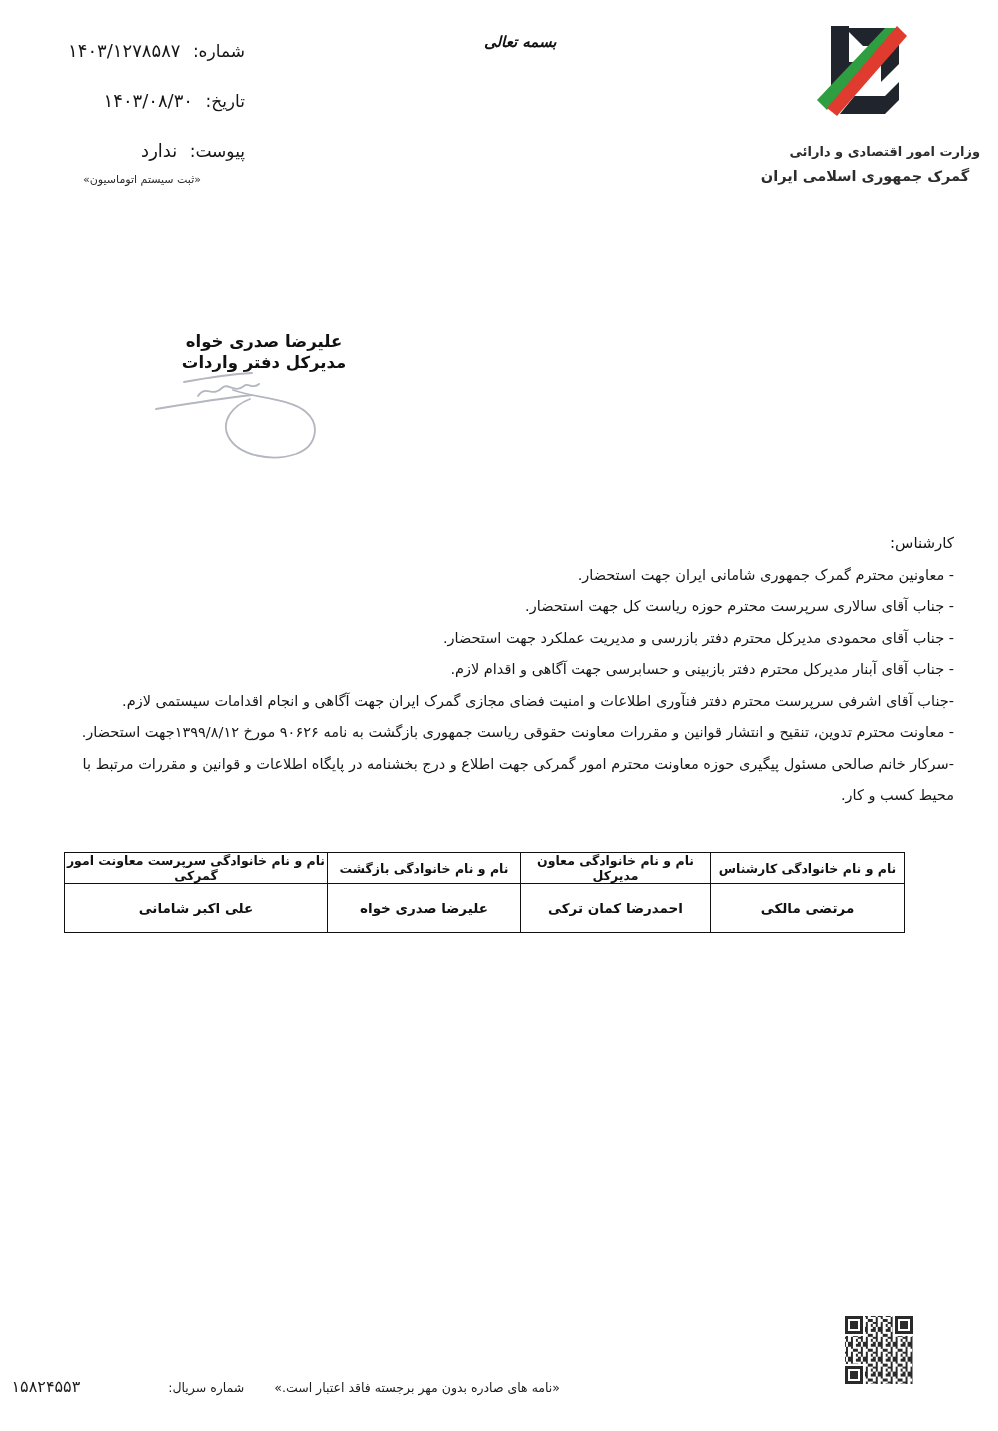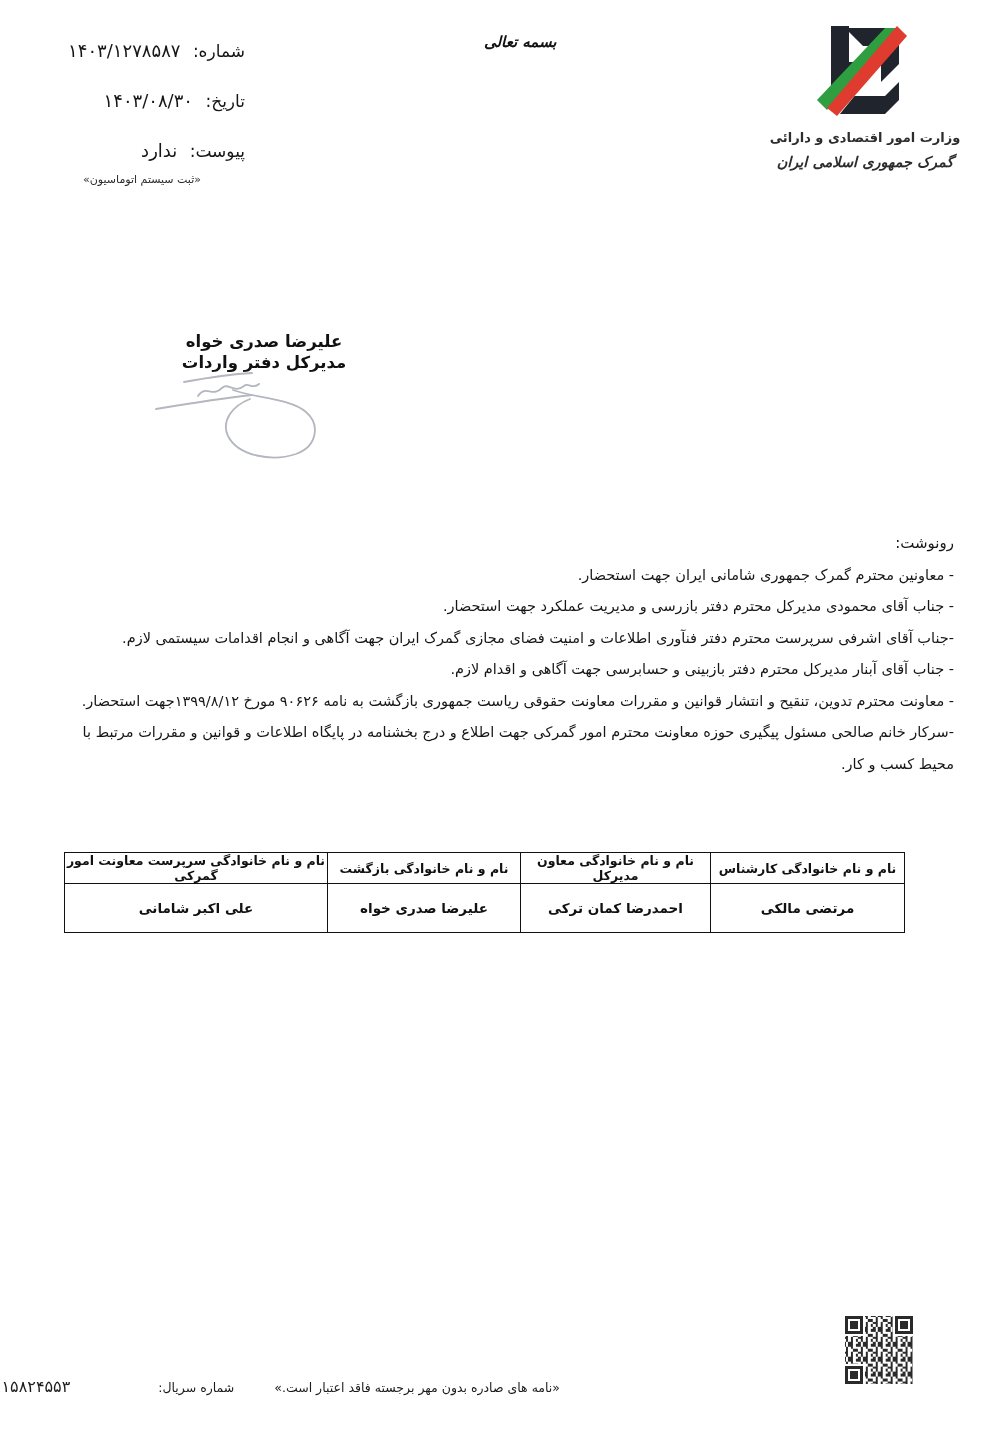--- a/index.html
+++ b/index.html
@@ -14,22 +14,22 @@
     overflow: hidden;
     direction: rtl;
   }
 
   
   .logo-block {
     position: absolute; top: 22px; right: 18px; width: 230px;
     text-align: center;
   }
   .logo-mark { display: inline-block; }
-  .ministry-line1 { font-size: 13px; font-weight: bold; color: #2d2d2d; margin-top: 6px; letter-spacing: 0; }
-  .ministry-line2 { font-size: 14.5px; font-weight: bold; color: #2d2d2d; margin-top: 9px; font-style: italic; }
+  .ministry-line1 { font-size: 13px; font-weight: bold; color: #2d2d2d; margin-top: 20px; letter-spacing: 0; text-align: right; }
+  .ministry-line2 { font-size: 14.5px; font-weight: bold; color: #2d2d2d; margin-top: 9px; }
 
   
   .besmeleh {
     position: absolute; top: 33px; left: 484px;
     font-size: 15px; font-weight: bold; color: #111; font-style: italic;
   }
 
   
   .ref-block {
     position: absolute; top: 40px; left: 33px; width: 212px;
@@ -76,21 +76,21 @@
   .col-sarparast  { width: 263px; border-radius: 12px; }
 
   
   .qr-code { position: absolute; top: 1314px; left: 843px; }
   .footer-line {
     position: absolute; top: 1377px; left: 95px; width: 465px;
     direction: rtl; display: flex; align-items: baseline;
     color: #1b1b1b; white-space: nowrap;
   }
   .footer-note   { font-size: 12.5px; }
-  .footer-serial-label { font-size: 12.5px; margin-right: 40px; }
+  .footer-serial-label { font-size: 12.5px; margin-right: 30px; }
   .footer-serial-value { font-size: 16px; margin-right: 88px; letter-spacing: 1px; }
 </style>
 </head>
 <body>
 
 <div class="page">
 
   <div class="logo-block">
     <span class="logo-mark">
       <svg width="100" height="98" viewBox="0 0 100 98">
@@ -138,25 +138,26 @@
       <g fill="none" stroke="#b4b7c0" stroke-width="1.8" stroke-linecap="round">
         <path d="M46 30 C 68 26, 96 22, 114 21"></path>
         <path d="M60 44 C 68 32, 74 46, 84 36 C 90 30, 96 42, 106 34 C 110 30, 115 38, 121 32"></path>
         <path d="M18 57 C 48 52, 86 46, 114 43"></path>
         <path d="M95 38 C 116 46, 152 46, 168 60 C 182 72, 180 94, 158 102 C 134 110, 100 104, 90 84 C 83 69, 94 54, 112 47"></path>
       </g>
     </svg>
   </span>
 
   <div class="cc-section">
-    <div class="cc-heading">رونوشت:</div>
+    <div class="cc-heading">کارشناس:</div>
     <div class="cc-item">- معاونین محترم گمرک جمهوری شامانی ایران جهت استحضار.</div>
+    <div class="cc-item">- جناب آقای سالاری سرپرست محترم حوزه ریاست کل جهت استحضار.</div>
     <div class="cc-item">- جناب آقای محمودی مدیرکل محترم دفتر بازرسی و مدیریت عملکرد جهت استحضار.</div>
+    <div class="cc-item">- جناب آقای آبنار مدیرکل محترم دفتر بازبینی و حسابرسی جهت آگاهی و اقدام لازم.</div>
     <div class="cc-item">-جناب آقای اشرفی سرپرست محترم دفتر فنآوری اطلاعات و امنیت فضای مجازی گمرک ایران جهت آگاهی و انجام اقدامات  سیستمی لازم.</div>
-    <div class="cc-item">- جناب آقای آبنار مدیرکل محترم دفتر بازبینی و حسابرسی جهت آگاهی و اقدام لازم.</div>
     <div class="cc-item">- معاونت محترم تدوین، تنقیح و انتشار قوانین و مقررات معاونت حقوقی ریاست جمهوری بازگشت به نامه ۹۰۶۲۶ مورخ ۱۳۹۹/۸/۱۲جهت استحضار.</div>
     <div class="cc-item">-سرکار خانم صالحی مسئول پیگیری حوزه معاونت محترم امور گمرکی جهت اطلاع و درج بخشنامه در پایگاه اطلاعات و قوانین و مقررات مرتبط با محیط کسب و کار.</div>
   </div>
 
   <table class="sig-table">
     <tbody>
         <tr class="hdr">
       <td class="col-karshenas">نام و نام خانوادگی کارشناس</td>
       <td class="col-moaven">نام و نام خانوادگی معاون مدیرکل</td>
       <td class="col-modir">نام و نام خانوادگی بازگشت</td>

